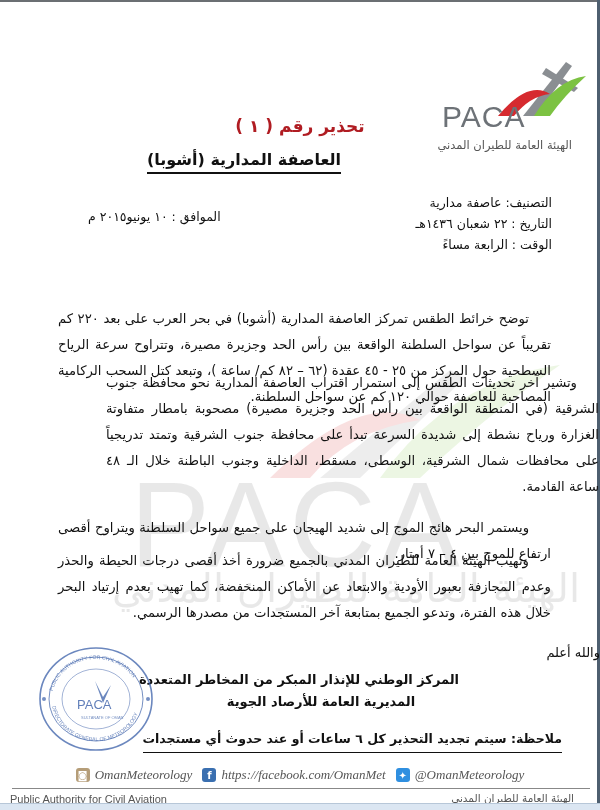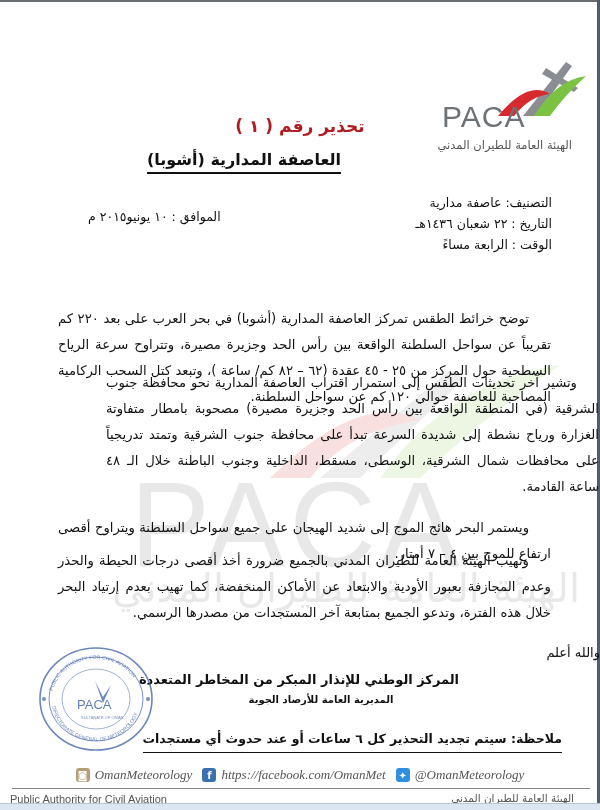--- a/index.html
+++ b/index.html
@@ -36,21 +36,21 @@
 
     .body-text { position: absolute; left: 58px; width: 493px; font-size: 13.2px; line-height: 26px; text-align: justify; text-align-last: right; }
     .p1 { top: 266px; margin-top: 40px; }
     .p2 { top: 370px; margin-left: 48px; }
     .p3 { top: 515px; }
     .p4 { top: 548px; }
     .body-text p { margin: 0; text-indent: 22px; }
 
     .closing { position: absolute; left: 0; width: 600px; top: 645px; font-size: 13px; padding-left: 110px; box-sizing: border-box; }
     .sig1 { position: absolute; left: 0; width: 488px; top: 672px; text-align: center; font-size: 13px; font-weight: bold; padding-left: 110px; box-sizing: border-box; }
-    .sig2 { position: absolute; left: 0; width: 532px; top: 694px; text-align: center; font-size: 10px; font-weight: bold; padding-left: 110px; box-sizing: border-box; }
+    .sig2 { position: absolute; left: 0; width: 532px; top: 694px; text-align: center; font-size: 13px; font-weight: bold; padding-left: 110px; box-sizing: border-box; }
 
     .stamp { position: absolute; left: 37px; top: 645px; width: 118px; height: 108px; }
 
     .note { position: absolute; right: 38px; top: 731px; font-size: 12.5px; font-weight: bold; white-space: nowrap; border-bottom: 1.5px solid #111; padding-bottom: 6px; }
 
     .social { position: absolute; left: 0; width: 600px; top: 767px; display: flex; justify-content: center; align-items: center; gap: 10px; font-family: "Liberation Serif", serif; font-style: italic; font-size: 13px; color: #555; }
     .social-item { display: flex; align-items: center; gap: 5px; }
     .sicon { width: 14px; height: 14px; border-radius: 3px; display: inline-flex; align-items: center; justify-content: center; color: #fff; font-style: normal; font-family: "DejaVu Sans", sans-serif; font-size: 10px; font-weight: bold; }
     .ig { background: #b59d78; }
     .fb { background: #3a6fb0; }

